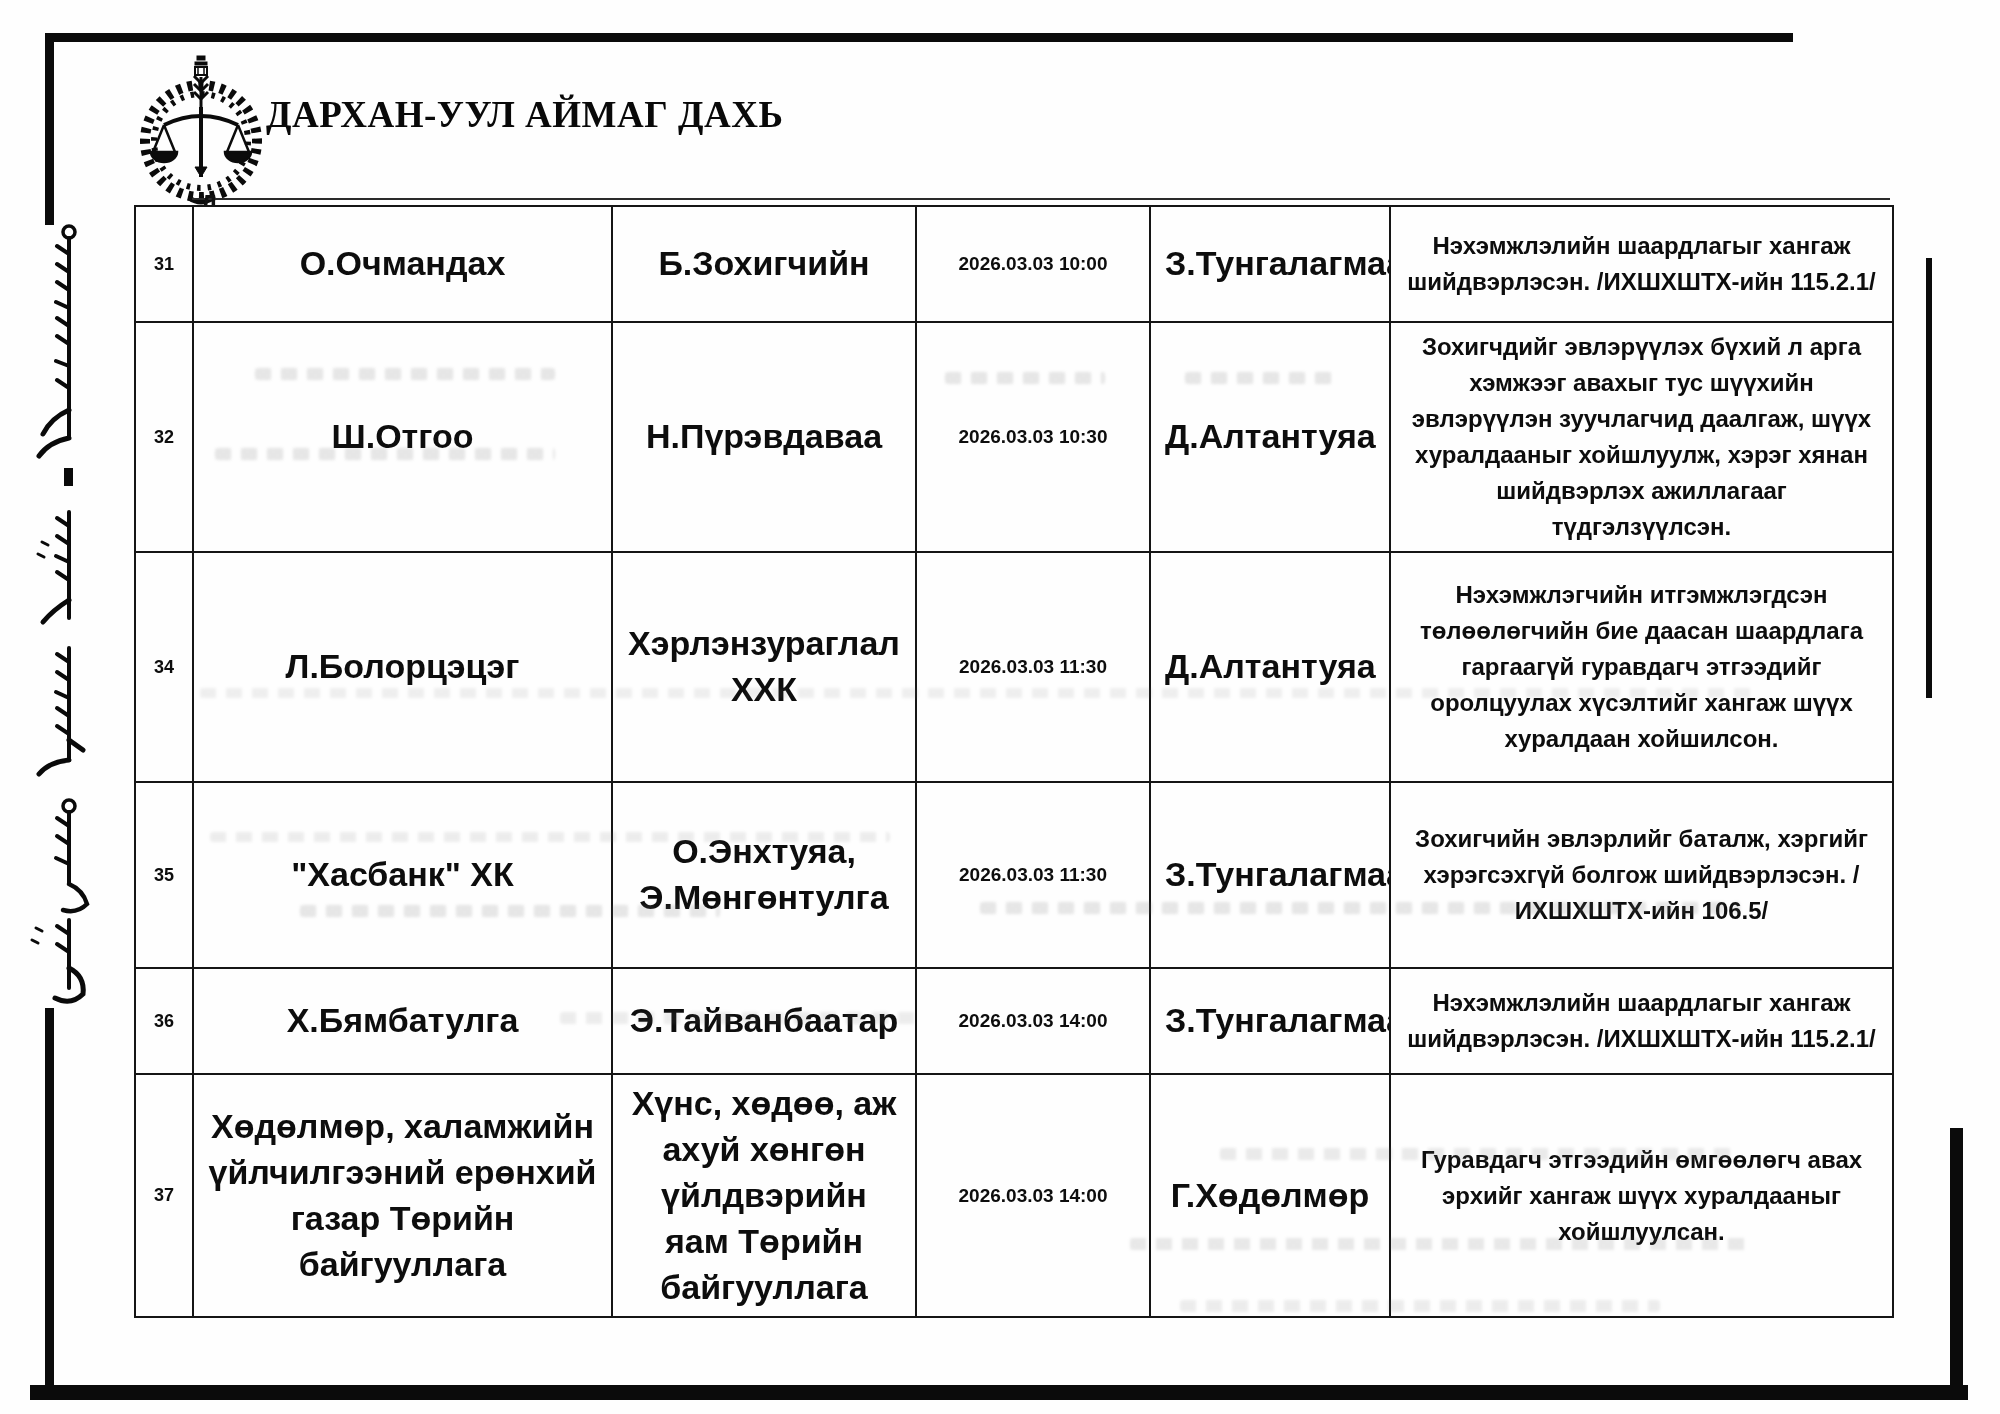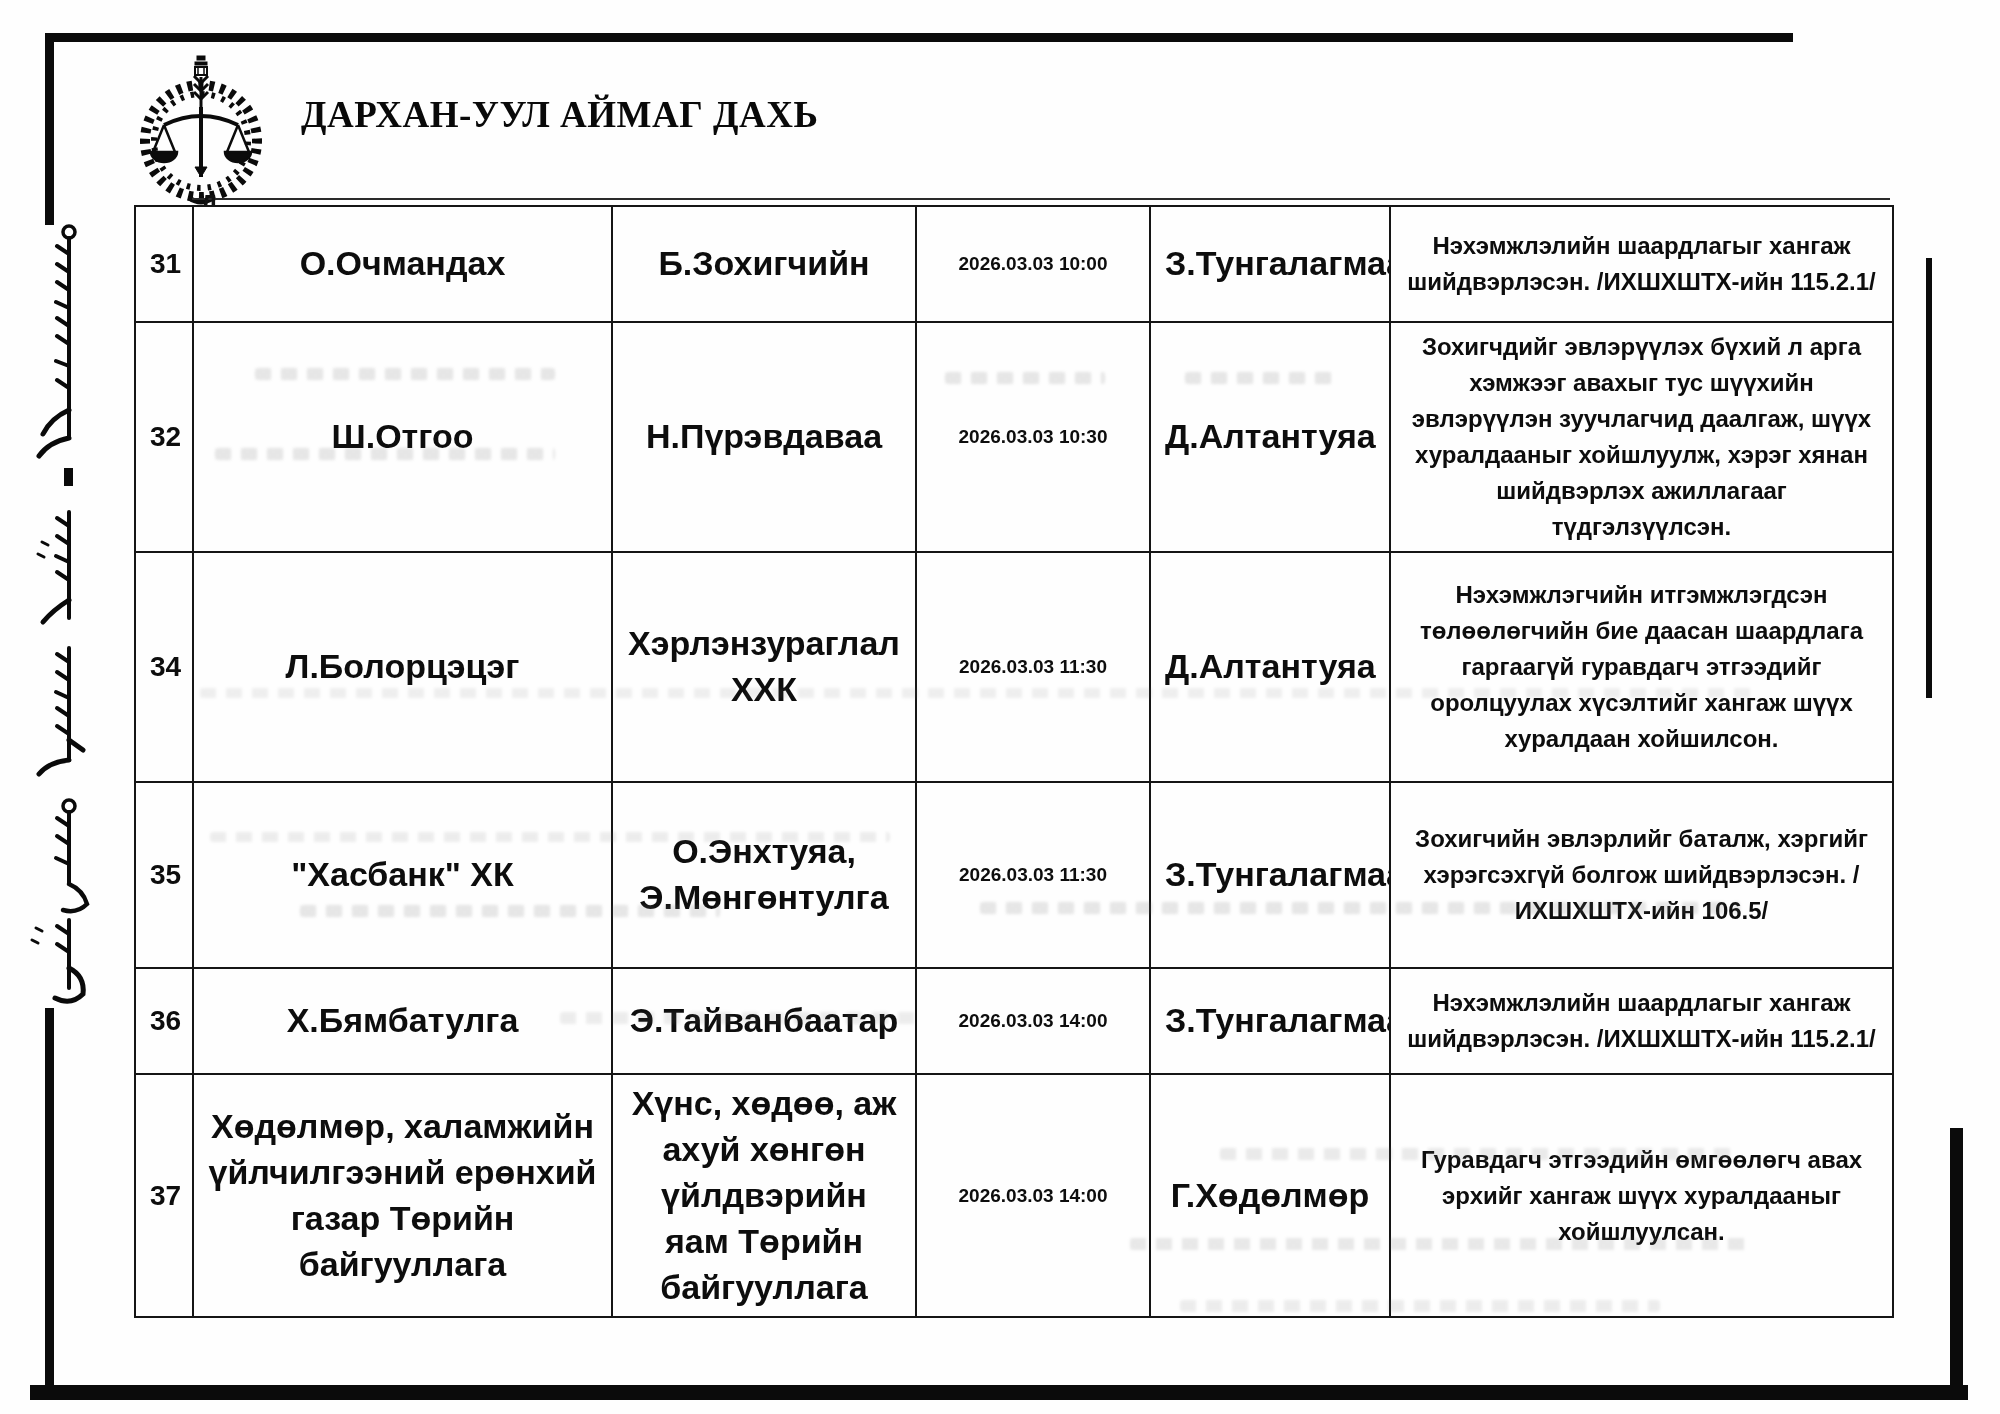--- a/index.html
+++ b/index.html
@@ -13,34 +13,34 @@
   #frame-left-up    { left:45px;  top:33px;   width:9px;    height:192px; }
   #frame-left-low   { left:45px;  top:1008px; width:9px;    height:392px; }
   #frame-bottom     { left:30px;  top:1385px; width:1938px; height:15px; }
   #frame-right-low  { left:1950px;top:1128px; width:13px;   height:272px; }
   #frame-right-thin { left:1926px;top:258px;  width:6px;    height:440px; }
 
   
   #emblem { position:absolute; left:134px; top:55px; width:134px; height:152px; }
 
   
-  #org-name { position:absolute; left:301px; top:92px;
+  #org-name { position:absolute; left:266px; top:92px;
               font-family:"Liberation Serif", serif; font-weight:700;
               font-size:37px; line-height:45px; letter-spacing:0.5px; color:#090909; }
 
   
   #mongol-script { position:absolute; left:12px; top:220px; width:92px; height:792px; }
 
   
   #court-table { position:absolute; left:134px; top:205px;
                  border-collapse:collapse; table-layout:fixed; width:1758px;
                  background:transparent; }
   #court-table td { border:2.5px solid #151515; vertical-align:middle;
                     text-align:center; padding:6px 14px; overflow:hidden; }
-  td.c-num  { font-size:28px; font-weight:700; padding:6px 4px; }
+  td.c-num  { font-size:18px; font-weight:700; padding:6px 4px; }
   td.c-name { font-size:34px; font-weight:700; line-height:1.35; }
   td.c-date { font-size:19px; font-weight:700; white-space:nowrap; padding:6px 6px; }
   td.c-dec  { font-size:24px; font-weight:700; line-height:1.5; padding:8px 18px; }
   tr.r31 td.c-num { border-top:none; border-left:none; }
   
   #top-double-rule { position:absolute; left:192px; top:198px; width:1698px; height:2px;
                      background:#2a2a2a; }
   #cut-glyph { position:absolute; left:200px; top:190px; width:26px; height:15px;
                overflow:hidden; font-weight:700; font-size:25px; color:#111; }
 

